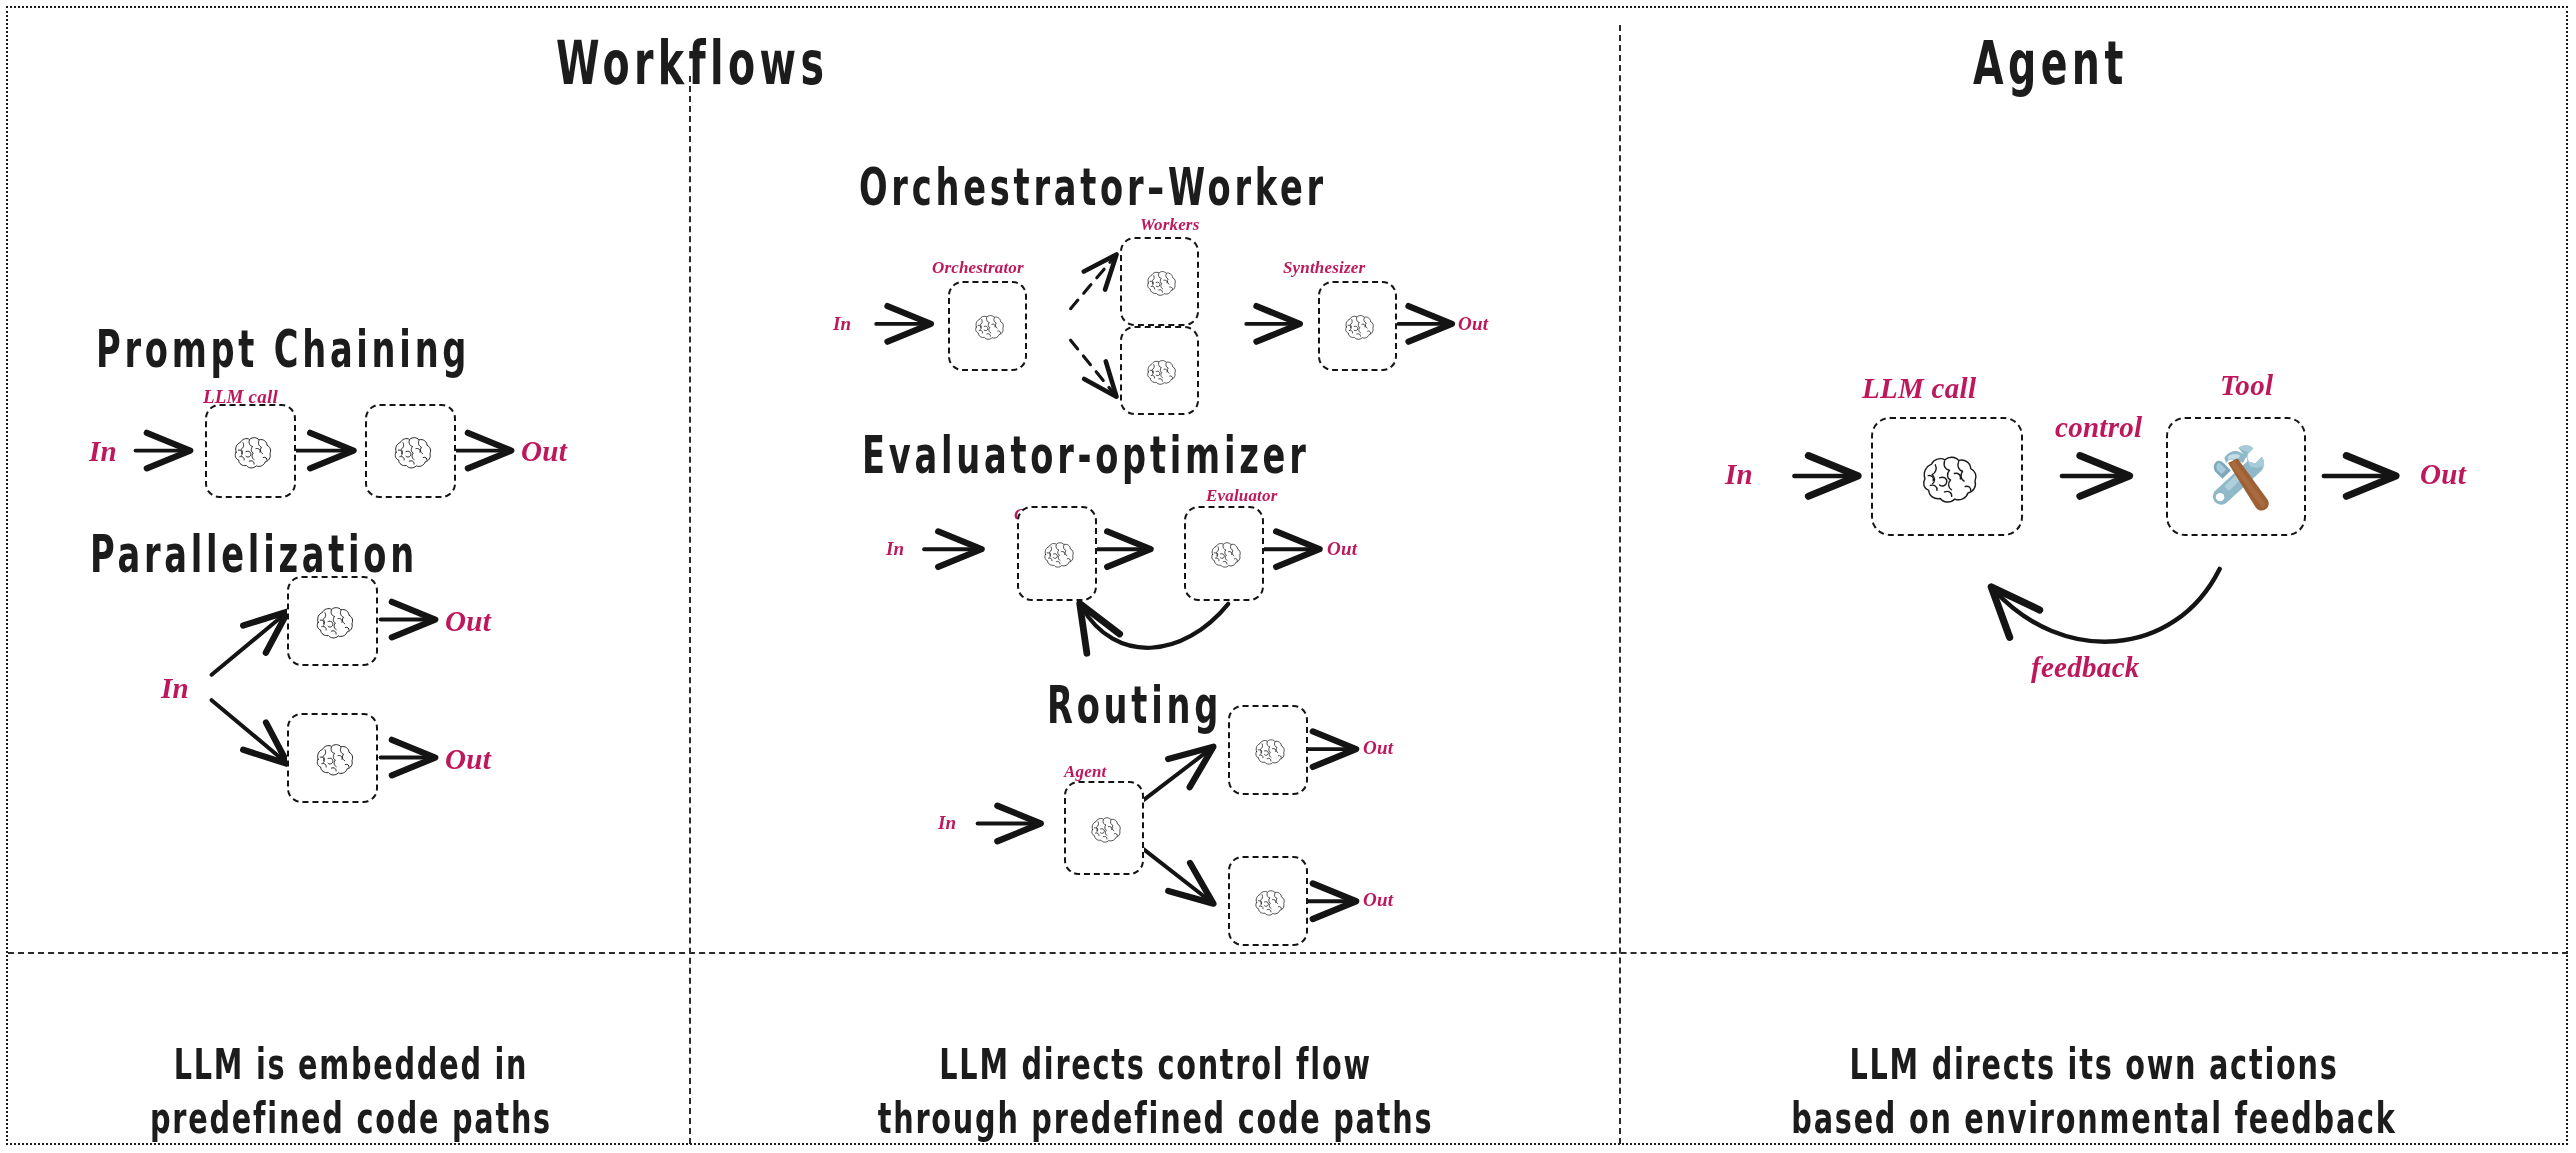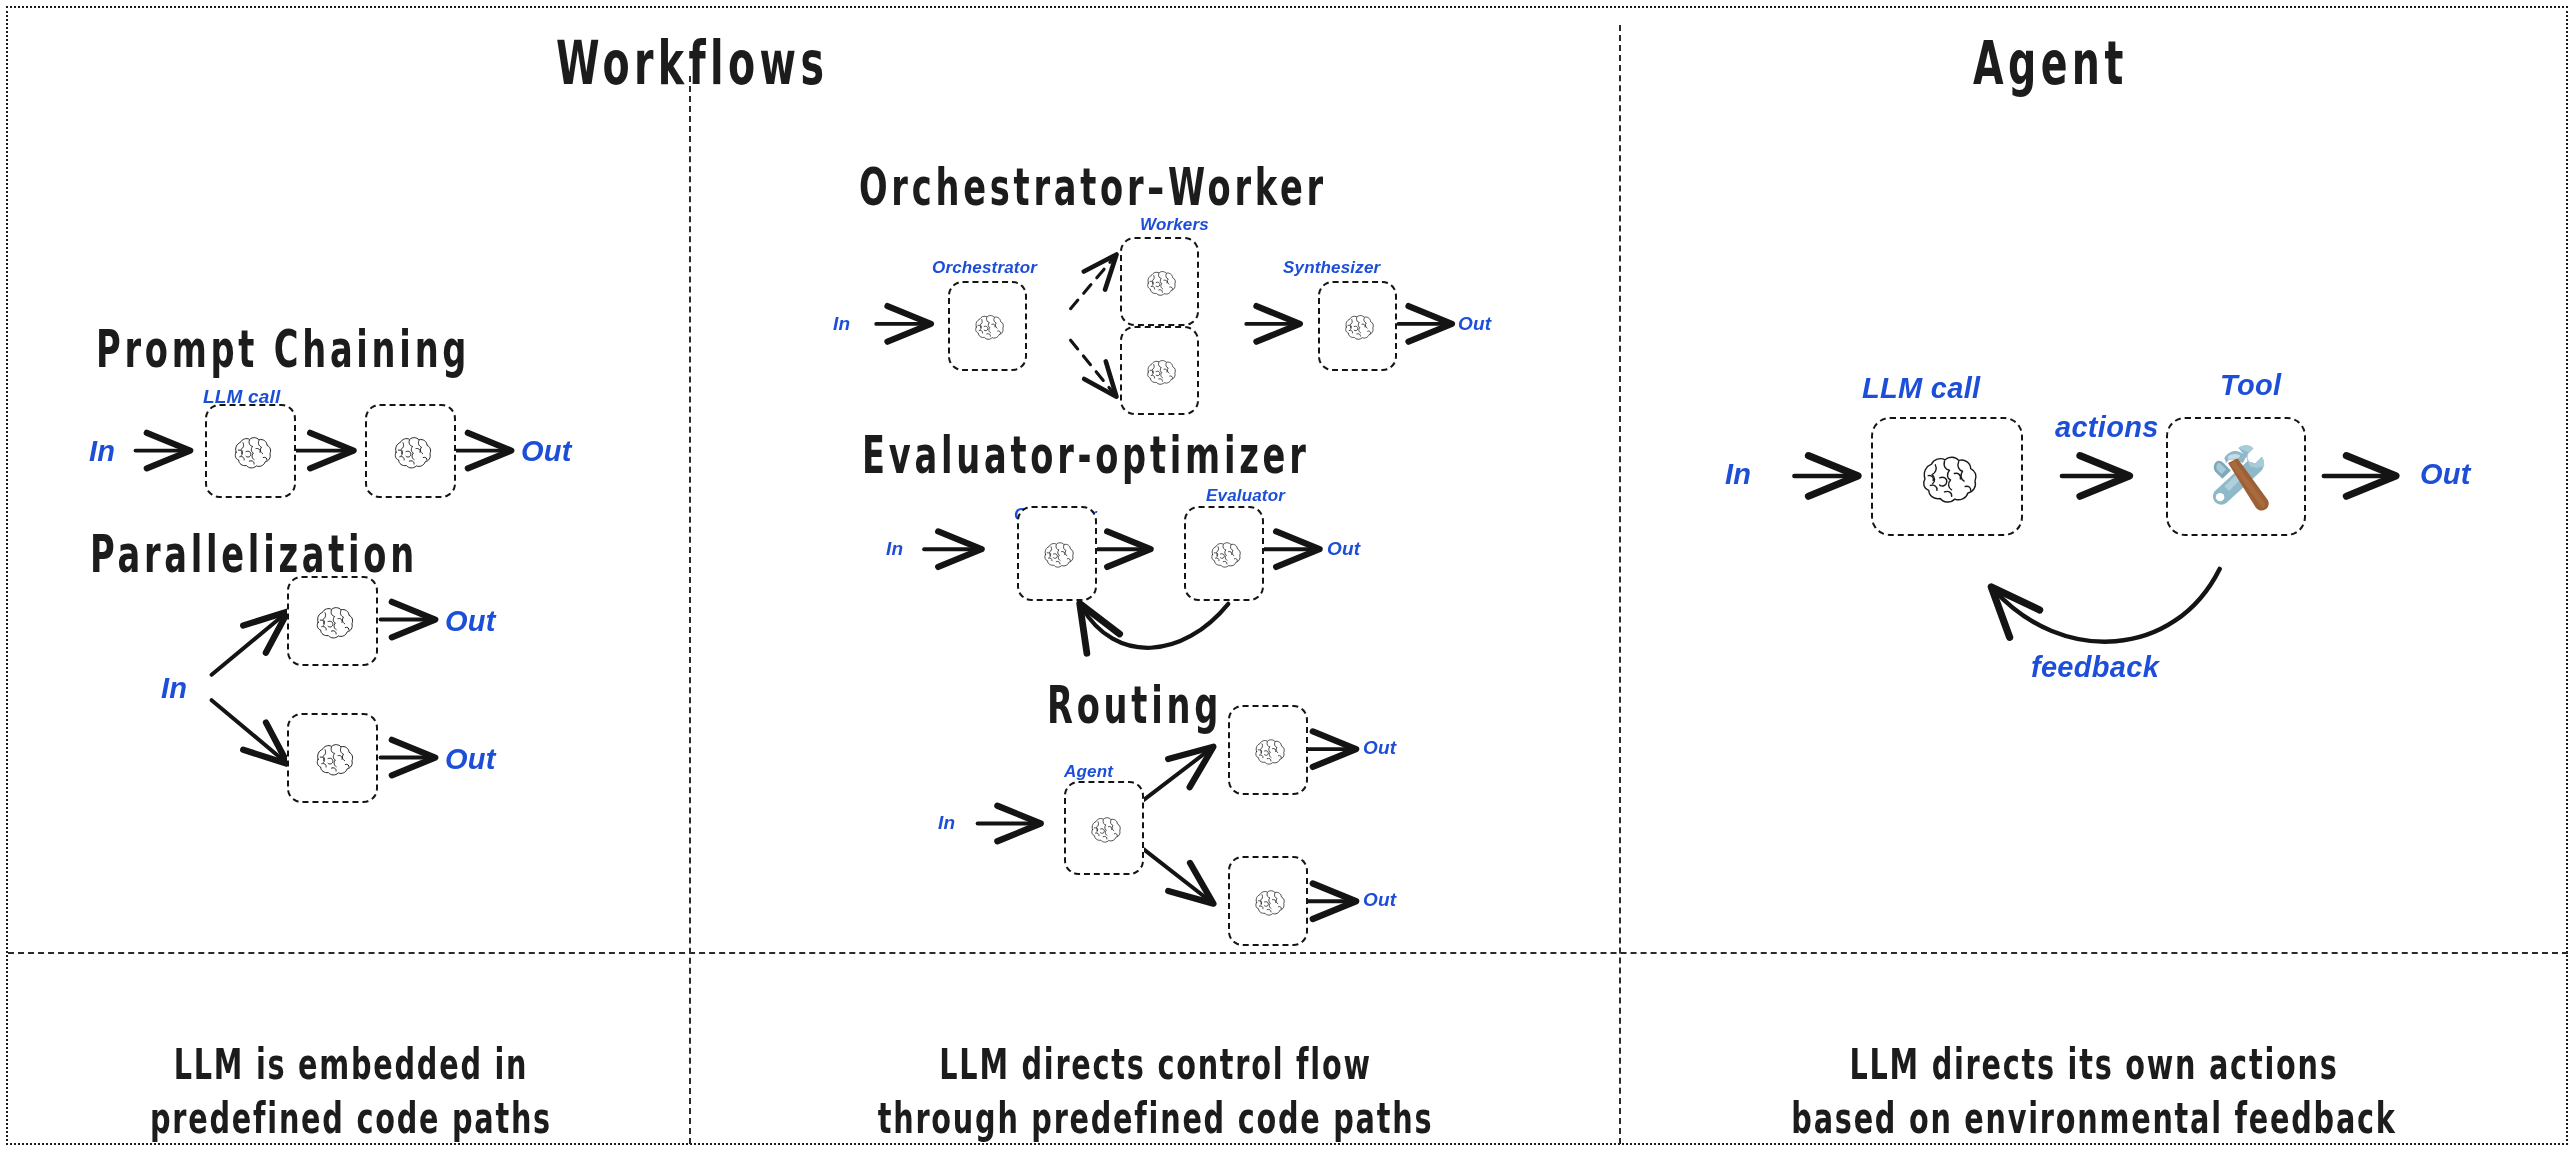--- a/index.html
+++ b/index.html
@@ -27,22 +27,22 @@
   .caption{
     position:absolute;text-align:center;
     font-family:"DejaVu Sans Condensed","Liberation Sans Narrow","Liberation Sans",sans-serif;
     font-weight:700;color:#1c1c1c;font-size:42px;line-height:1.30;
     white-space:pre-line;letter-spacing:.055em;
   }
   .caption span{display:block;transform:scaleX(.76);}
 
   
   .hand{
-    position:absolute;color:#1d4ed8;white-space:nowrap;
-    font-family:Liberation Sans, sans-serif;
+    position:absolute;color:#be185d;white-space:nowrap;
+    font-family:Liberation Serif, serif;
     font-style:italic;font-weight:600;
     letter-spacing:.01em;
   }
   .hand.sm{font-size:17px;}
   .hand.md{font-size:19px;}
   .hand.lg{font-size:29px;}
   .hand.io{font-style:italic;font-weight:600;}
 
   
   .node{
@@ -279,21 +279,21 @@
     <svg width="37" height="33" viewBox="0 0 125 95" class="brainwrap">
         <use href="#brain" x="8" y="5"></use>
       </svg>
   </div>
 
   <div class="hand md io" style="left:1363px;top:737px;">Out</div>
   <div class="hand md io" style="left:1363px;top:889px;">Out</div>
 
   <div class="hand lg" style="left:1862px;top:372px;">LLM call</div>
   <div class="hand lg" style="left:2220px;top:369px;">Tool</div>
-  <div class="hand lg" style="left:2055px;top:411px;">actions</div>
+  <div class="hand lg" style="left:2055px;top:411px;">control</div>
 
   <div class="hand lg io" style="left:1725px;top:458px;">In</div>
 
   <div class="node big" style="left:1871px;top:417px;width:152px;height:119px;">
     <svg width="68" height="54" viewBox="0 0 125 95" class="brainwrap">
         <use href="#brain" x="8" y="5"></use>
       </svg>
   </div>
 
   <div class="node big" style="left:2166px;top:417px;width:140px;height:119px;">

